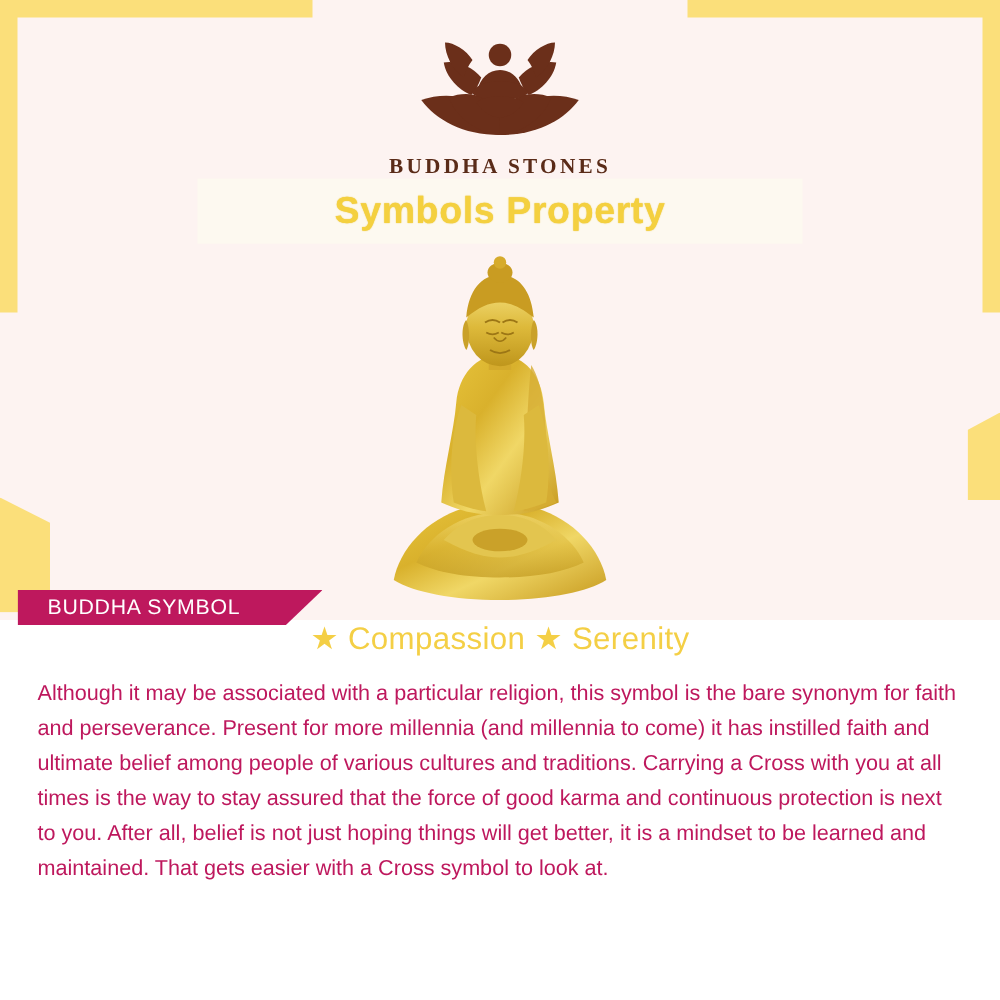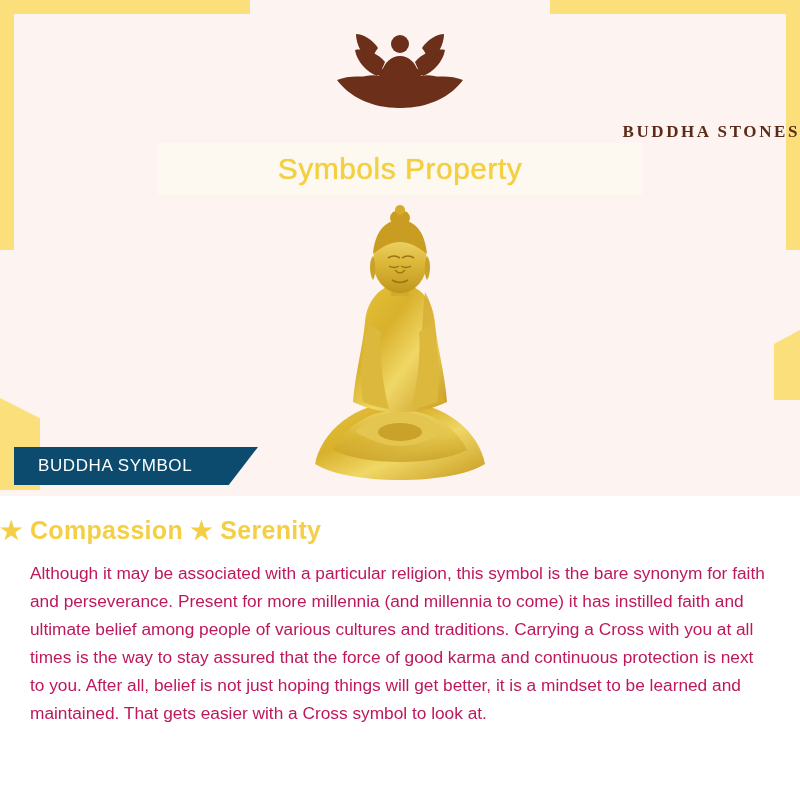--- a/index.html
+++ b/index.html
@@ -72,39 +72,38 @@
     display: block;
     margin: 0 auto;
   }
   .brand-name {
     margin-top: 4px;
     font-size: 17px;
     letter-spacing: 2.6px;
     font-weight: bold;
     color: #5a2b18;
     font-family: "Liberation Serif", serif;
-    text-align: right;
   }
 
   
   .title-band {
     position: absolute;
     left: 158px;
     top: 143px;
     width: 484px;
     height: 52px;
     background: #fdf9f0;
     z-index: 4;
     display: flex;
     align-items: center;
     justify-content: center;
   }
   .title-text {
     font-size: 30px;
-    font-weight: normal;
+    font-weight: bold;
     color: #f4d03f;
     letter-spacing: 0.5px;
     text-shadow: 0 0 1px #e8c33a;
   }
 
   
   .buddha-wrap {
     position: absolute;
     left: 0;
     right: 0;
@@ -113,24 +112,24 @@
     display: flex;
     align-items: flex-start;
     justify-content: center;
     z-index: 3;
   }
 
   
   .ribbon {
     position: absolute;
     left: 14px;
-    top: 447px;
+    top: 472px;
     width: 244px;
-    height: 38px;
-    background: #0c4a6e;
+    height: 28px;
+    background: #be185d;
     clip-path: polygon(0 0, 100% 0, 88% 100%, 0 100%);
     z-index: 6;
     display: flex;
     align-items: center;
   }
   .ribbon-text {
     padding-left: 24px;
     font-size: 17px;
     color: #ffffff;
     letter-spacing: 0.6px;
@@ -141,24 +140,23 @@
     position: absolute;
     left: 0;
     right: 0;
     top: 496px;
     bottom: 0;
     background: #ffffff;
     z-index: 4;
   }
 
   .keywords {
-    margin-top: 20px;
-    text-align: left;
+    text-align: center;
     font-size: 25px;
-    font-weight: bold;
+    font-weight: normal;
     color: #f4cf45;
     letter-spacing: 0.3px;
   }
   .keywords .star {
     color: #f4cf45;
     font-size: 25px;
   }
 
   .body-copy {
     margin: 14px 30px 0 30px;

